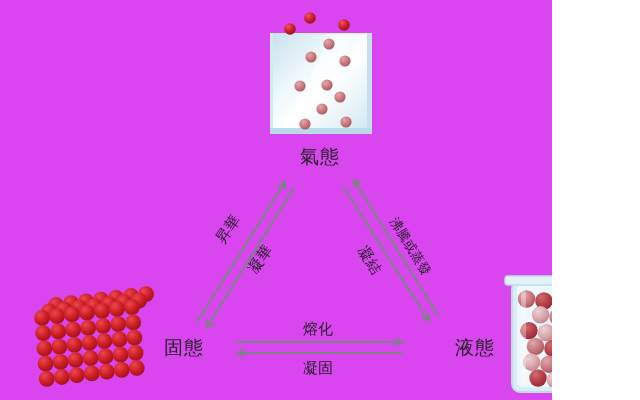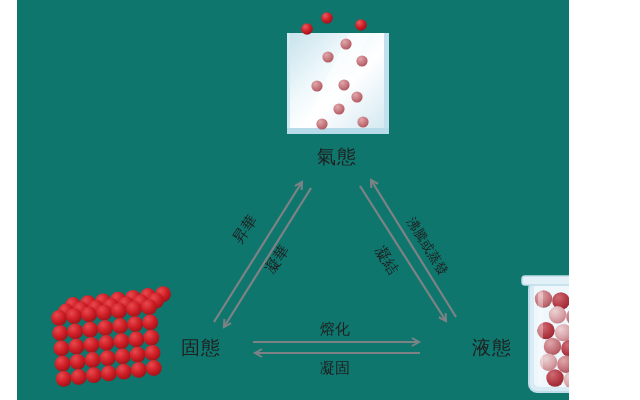--- a/index.html
+++ b/index.html
@@ -1,19 +1,18 @@
 <!DOCTYPE html>
 <html><head>
 <meta charset="utf-8">
 <style>
   html,body{margin:0;padding:0;background:#fff;}
   .stage{
-    position:relative;width:552px;height:400px;background:#0f766e;overflow:hidden;
+    position:relative;width:552px;height:400px;background:#d946ef;overflow:hidden;
     font-family:"DejaVu Sans",sans-serif;
-    margin-left:17px;
   }
   svg{display:block;}
   .state-label{font-size:19px;fill:#1f1f1f;letter-spacing:1px;}
   .trans-label{font-size:15px;fill:#1f1f1f;}
   .trans-label-sm{font-size:13px;fill:#1f1f1f;}
   .arrow{stroke:#7d8285;stroke-width:2.2;fill:none;}
   .arrowhead{stroke:#7d8285;stroke-width:2;fill:none;}
 </style>
 </head>
 <body>

